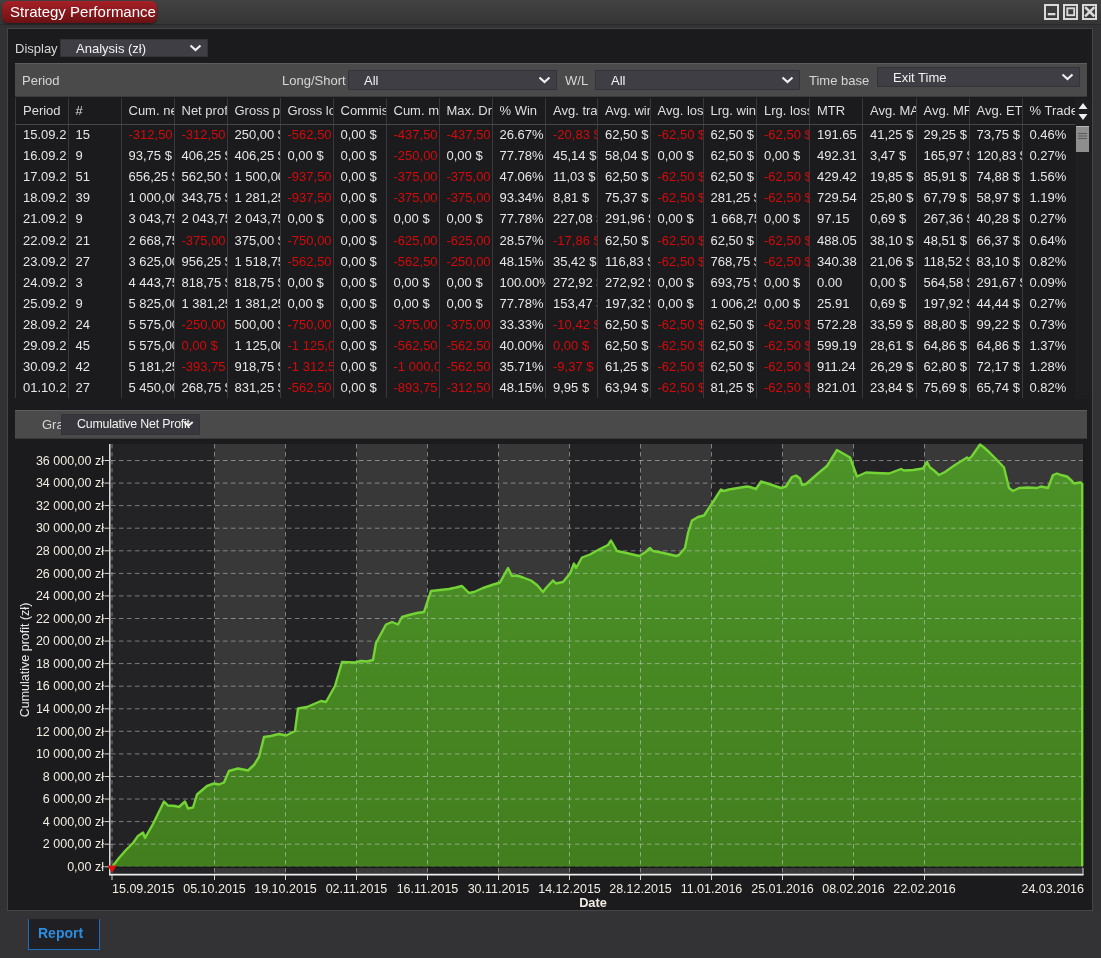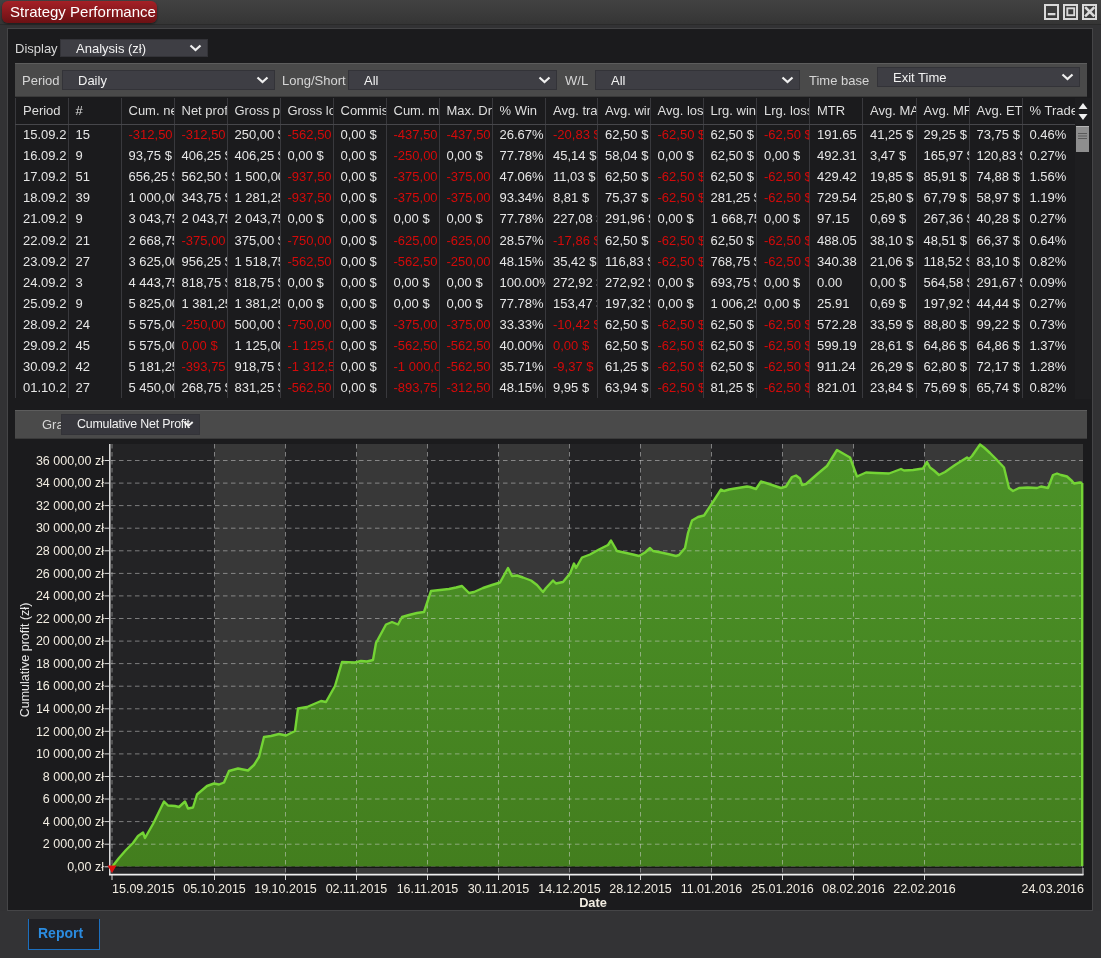--- a/index.html
+++ b/index.html
@@ -71,26 +71,20 @@
   <div id="panel"></div>
   <div class="rowlabel" style="position:absolute;left:15px;top:41px;">Display</div>
   <div class="dd" style="left:60px;top:38.5px;width:148px;height:18px;">
     <span class="tx">Analysis (zł)</span>
     <svg class="chev" width="13" height="8" viewBox="0 0 13 8">
         <path d="M1.5 1.5 L6.5 6 L11.5 1.5" fill="none" stroke="#efefef" stroke-width="2.2"></path>
       </svg>
   </div>
   <div class="bar" style="left:14.5px;top:63px;width:1072px;height:34px;"></div>
   <div class="rowlabel" style="position:absolute;left:22px;top:73px;">Period</div>
-  <div class="dd" style="left:62px;top:69.5px;width:213px;height:20px;">
-    <span class="tx">Daily</span>
-    <svg class="chev" width="13" height="8" viewBox="0 0 13 8">
-        <path d="M1.5 1.5 L6.5 6 L11.5 1.5" fill="none" stroke="#efefef" stroke-width="2.2"></path>
-      </svg>
-  </div>
   <div class="rowlabel" style="position:absolute;left:282px;top:73px;">Long/Short</div>
   <div class="dd" style="left:348px;top:69.5px;width:209px;height:20px;">
     <span class="tx">All</span>
     <svg class="chev" width="13" height="8" viewBox="0 0 13 8">
         <path d="M1.5 1.5 L6.5 6 L11.5 1.5" fill="none" stroke="#efefef" stroke-width="2.2"></path>
       </svg>
   </div>
   <div class="rowlabel" style="position:absolute;left:565px;top:73px;">W/L</div>
   <div class="dd" style="left:595px;top:69.5px;width:205px;height:20px;">
     <span class="tx">All</span>

